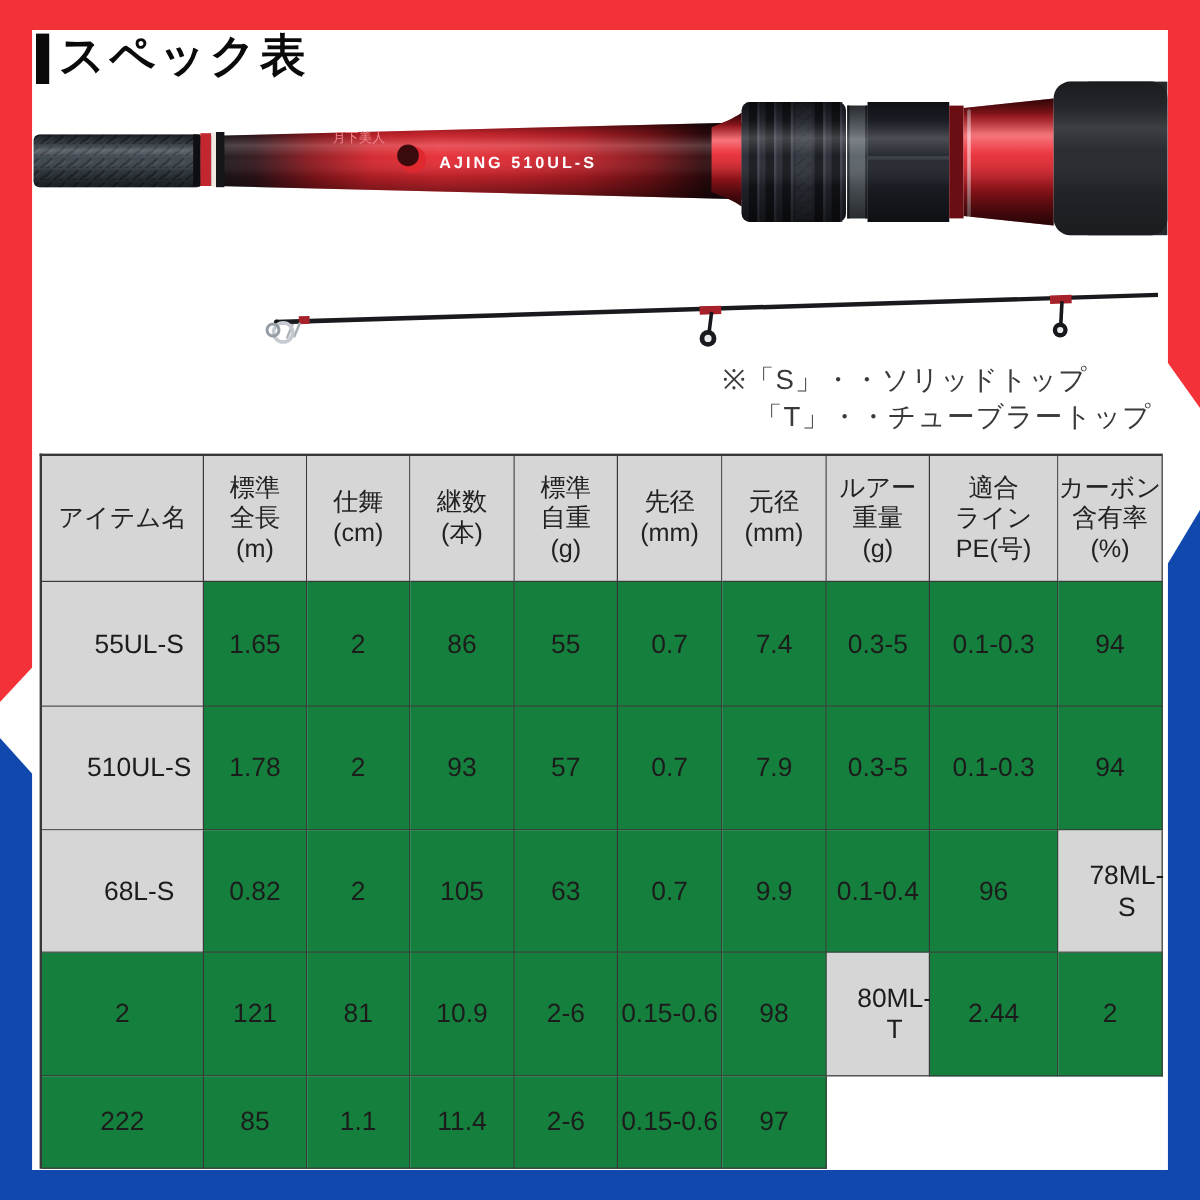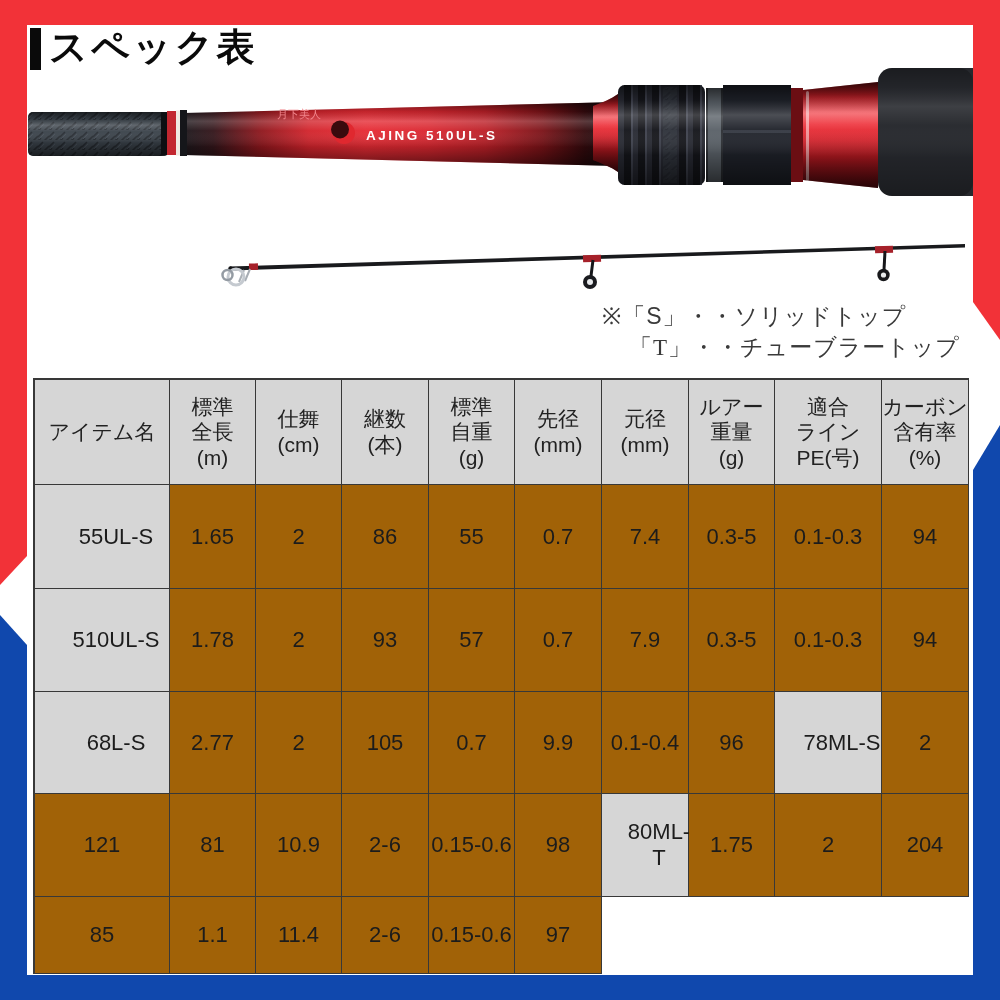--- a/index.html
+++ b/index.html
@@ -29,34 +29,34 @@
   .title-text {
     margin-left:8px;
     font-size:38px; line-height:46px; font-weight:900; color:#0a0a0a;
     letter-spacing:3px;
   }
   
   .rod-svg { position:absolute; left:27px; top:60px; width:946px; height:245px; z-index:2; }
   
   .note { position:absolute; left:602px; top:301px; z-index:4;
           font-size:23px; line-height:31px; color:#3a3a3a; letter-spacing:1px; }
-  .note-line2 { padding-left:27px;font-family:Liberation Serif, serif; }
+  .note-line2 { padding-left:27px; }
   
   .spec-table {
     position:absolute; left:33px; top:378px; z-index:3;
     display:grid;
     grid-template-columns:135px 86px 86px 87px 86px 87px 87px 86px 107px 87px;
     grid-template-rows:105px 104px 103px 102px 103px 77px;
     border-top:2px solid #383838; border-left:2px solid #383838;
     background:#ffffff;
   }
   .cell {
     border-right:1px solid #383838; border-bottom:1px solid #383838;
     display:flex; align-items:center; justify-content:center;
-    font-size:22px; color:#1c1c1c; background:#a16207; text-align:center;
+    font-size:22px; color:#1c1c1c; background:#15803d; text-align:center;
   }
   .th {
     background:#d6d6d6; font-size:21px; line-height:1.22;
     white-space:pre-line; color:#222;
   }
   .rowlabel { background:#d6d6d6;padding-left:28px; }
 </style>
 </head>
 <body>
 
@@ -259,40 +259,41 @@
   <div class="cell">2</div>
   <div class="cell">93</div>
   <div class="cell">57</div>
   <div class="cell">0.7</div>
   <div class="cell">7.9</div>
   <div class="cell">0.3-5</div>
   <div class="cell">0.1-0.3</div>
   <div class="cell">94</div>
 
   <div class="cell rowlabel">68L-S</div>
-  <div class="cell">2.77</div>
+  <div class="cell">0.82</div>
   <div class="cell">2</div>
   <div class="cell">105</div>
+  <div class="cell">63</div>
   <div class="cell">0.7</div>
   <div class="cell">9.9</div>
   <div class="cell">0.1-0.4</div>
   <div class="cell">96</div>
 
   <div class="cell rowlabel">78ML-S</div>
   <div class="cell">2</div>
   <div class="cell">121</div>
   <div class="cell">81</div>
   <div class="cell">10.9</div>
   <div class="cell">2-6</div>
   <div class="cell">0.15-0.6</div>
   <div class="cell">98</div>
 
   <div class="cell rowlabel">80ML-T</div>
-  <div class="cell">1.75</div>
-  <div class="cell">2</div>
-  <div class="cell">204</div>
+  <div class="cell">2.44</div>
+  <div class="cell">2</div>
+  <div class="cell">222</div>
   <div class="cell">85</div>
   <div class="cell">1.1</div>
   <div class="cell">11.4</div>
   <div class="cell">2-6</div>
   <div class="cell">0.15-0.6</div>
   <div class="cell">97</div>
 </div>
 
 </body></html>

